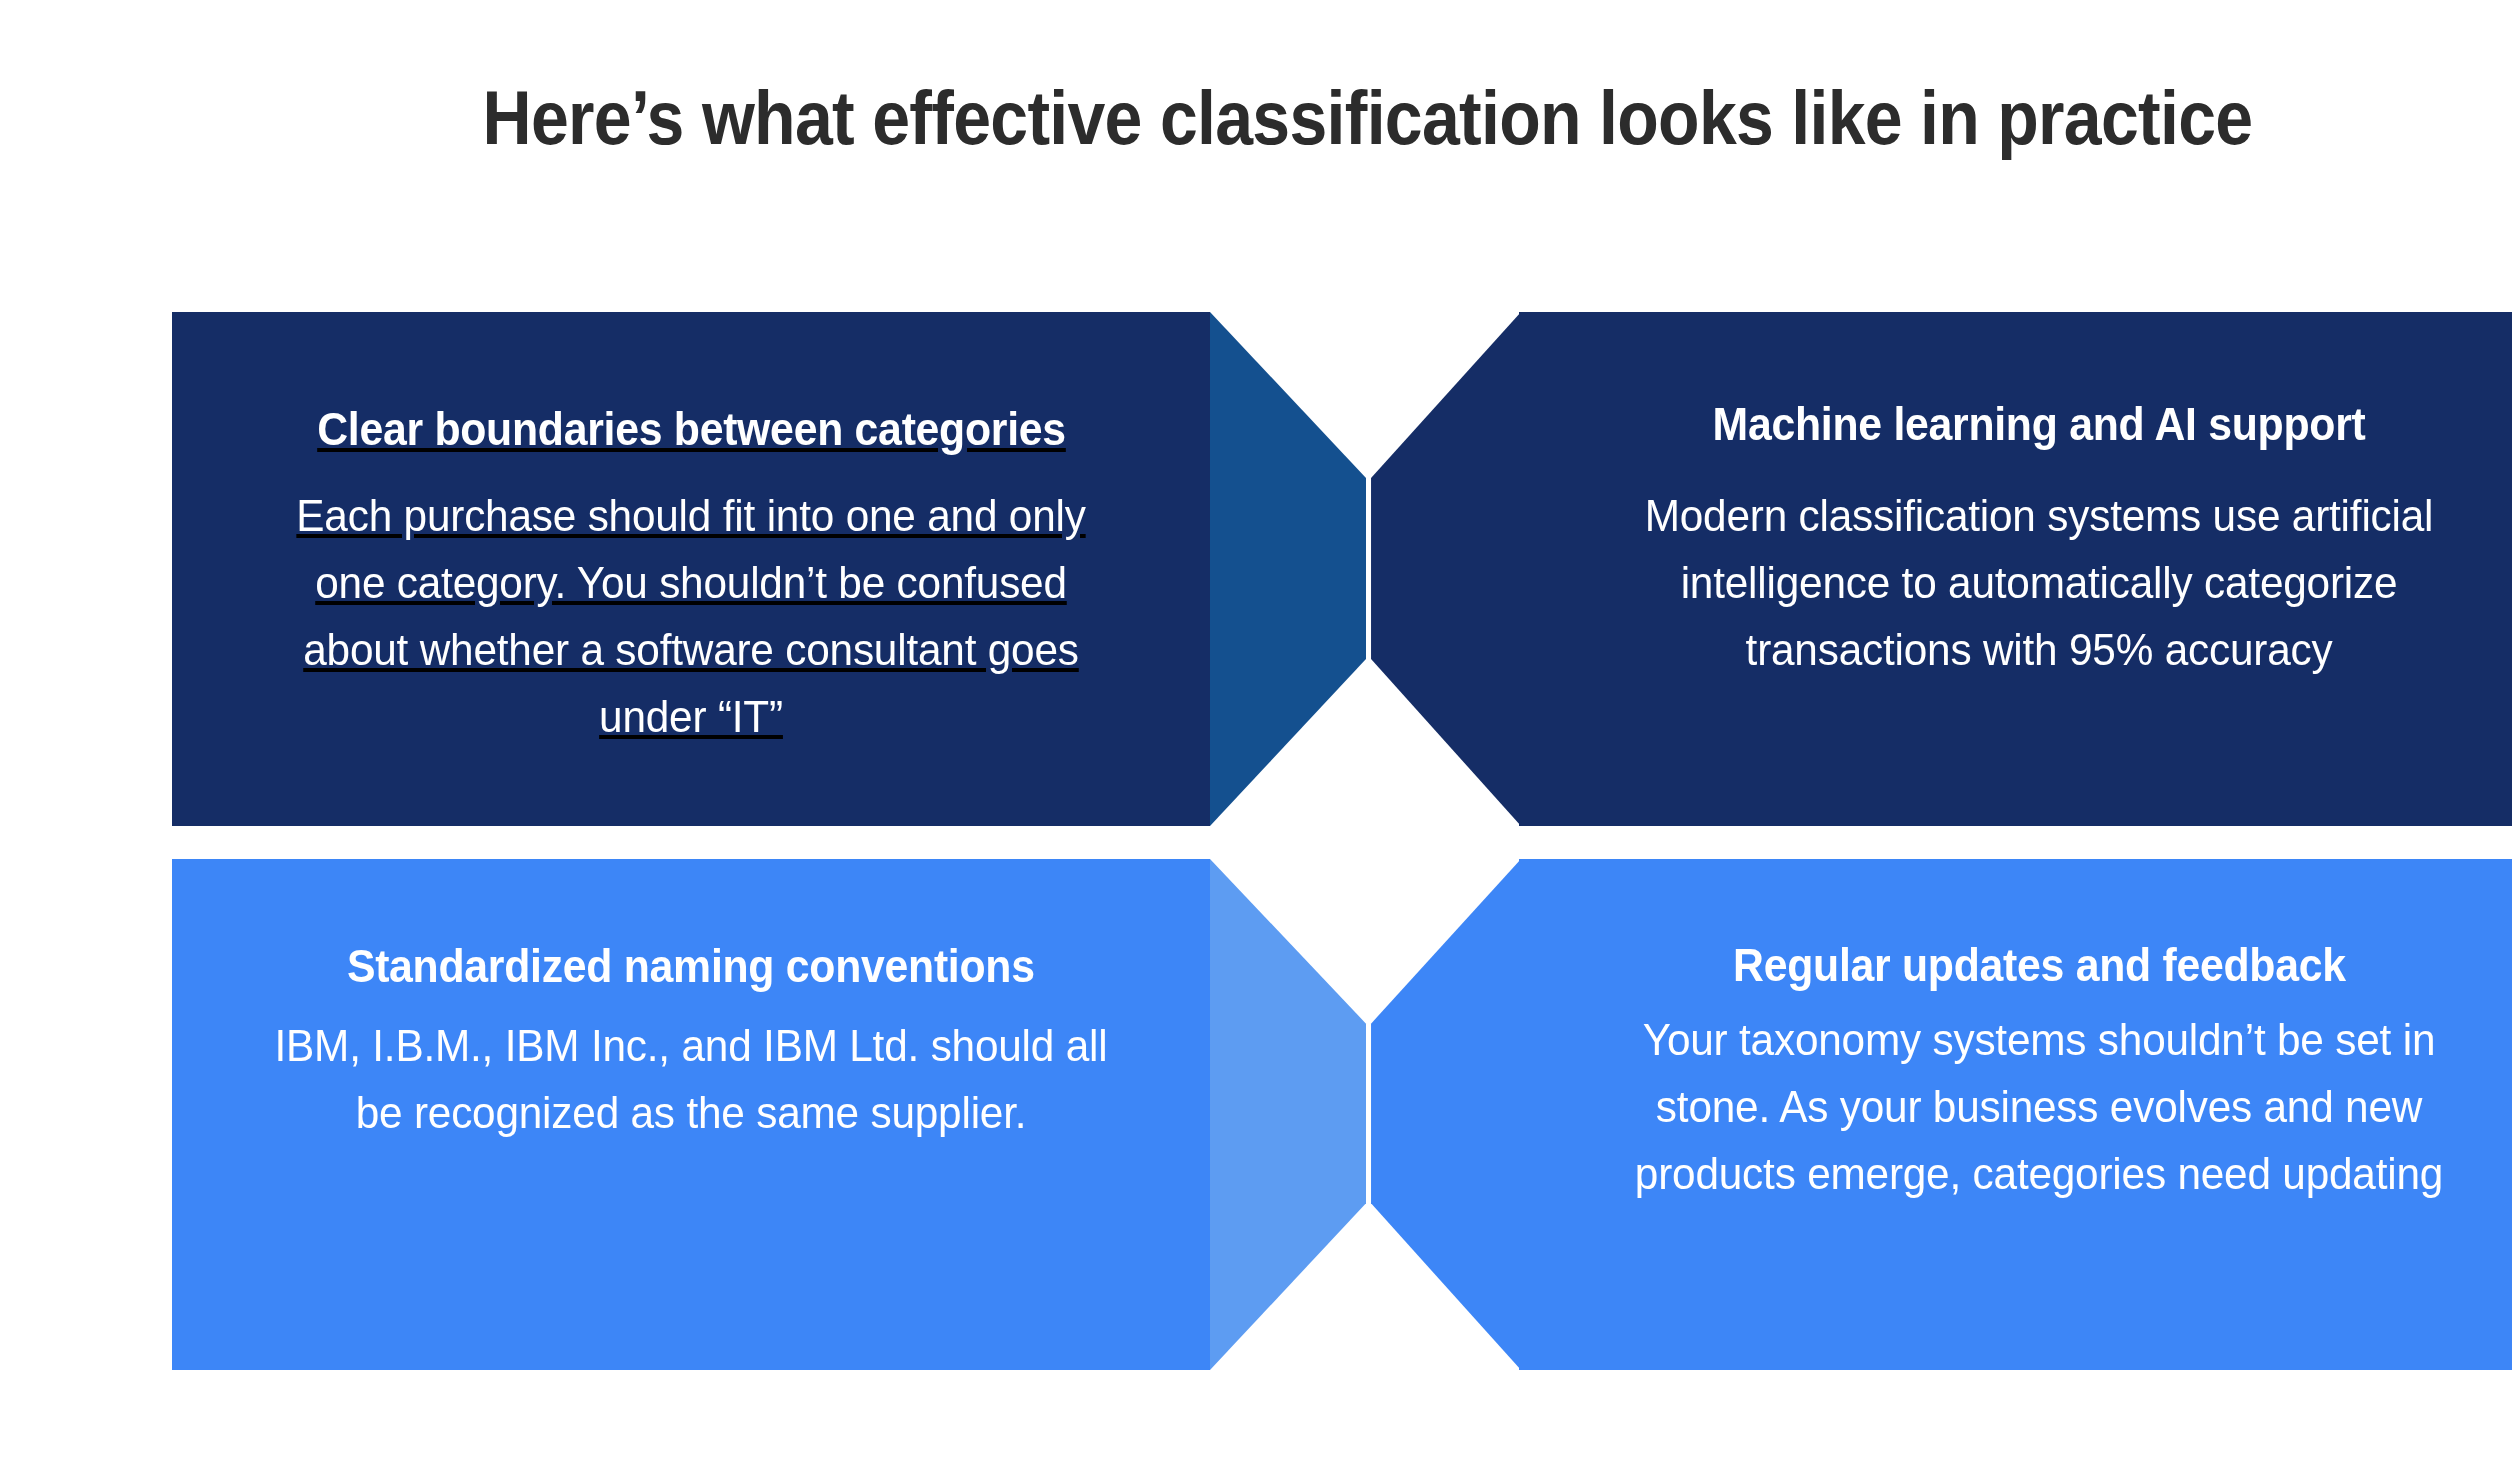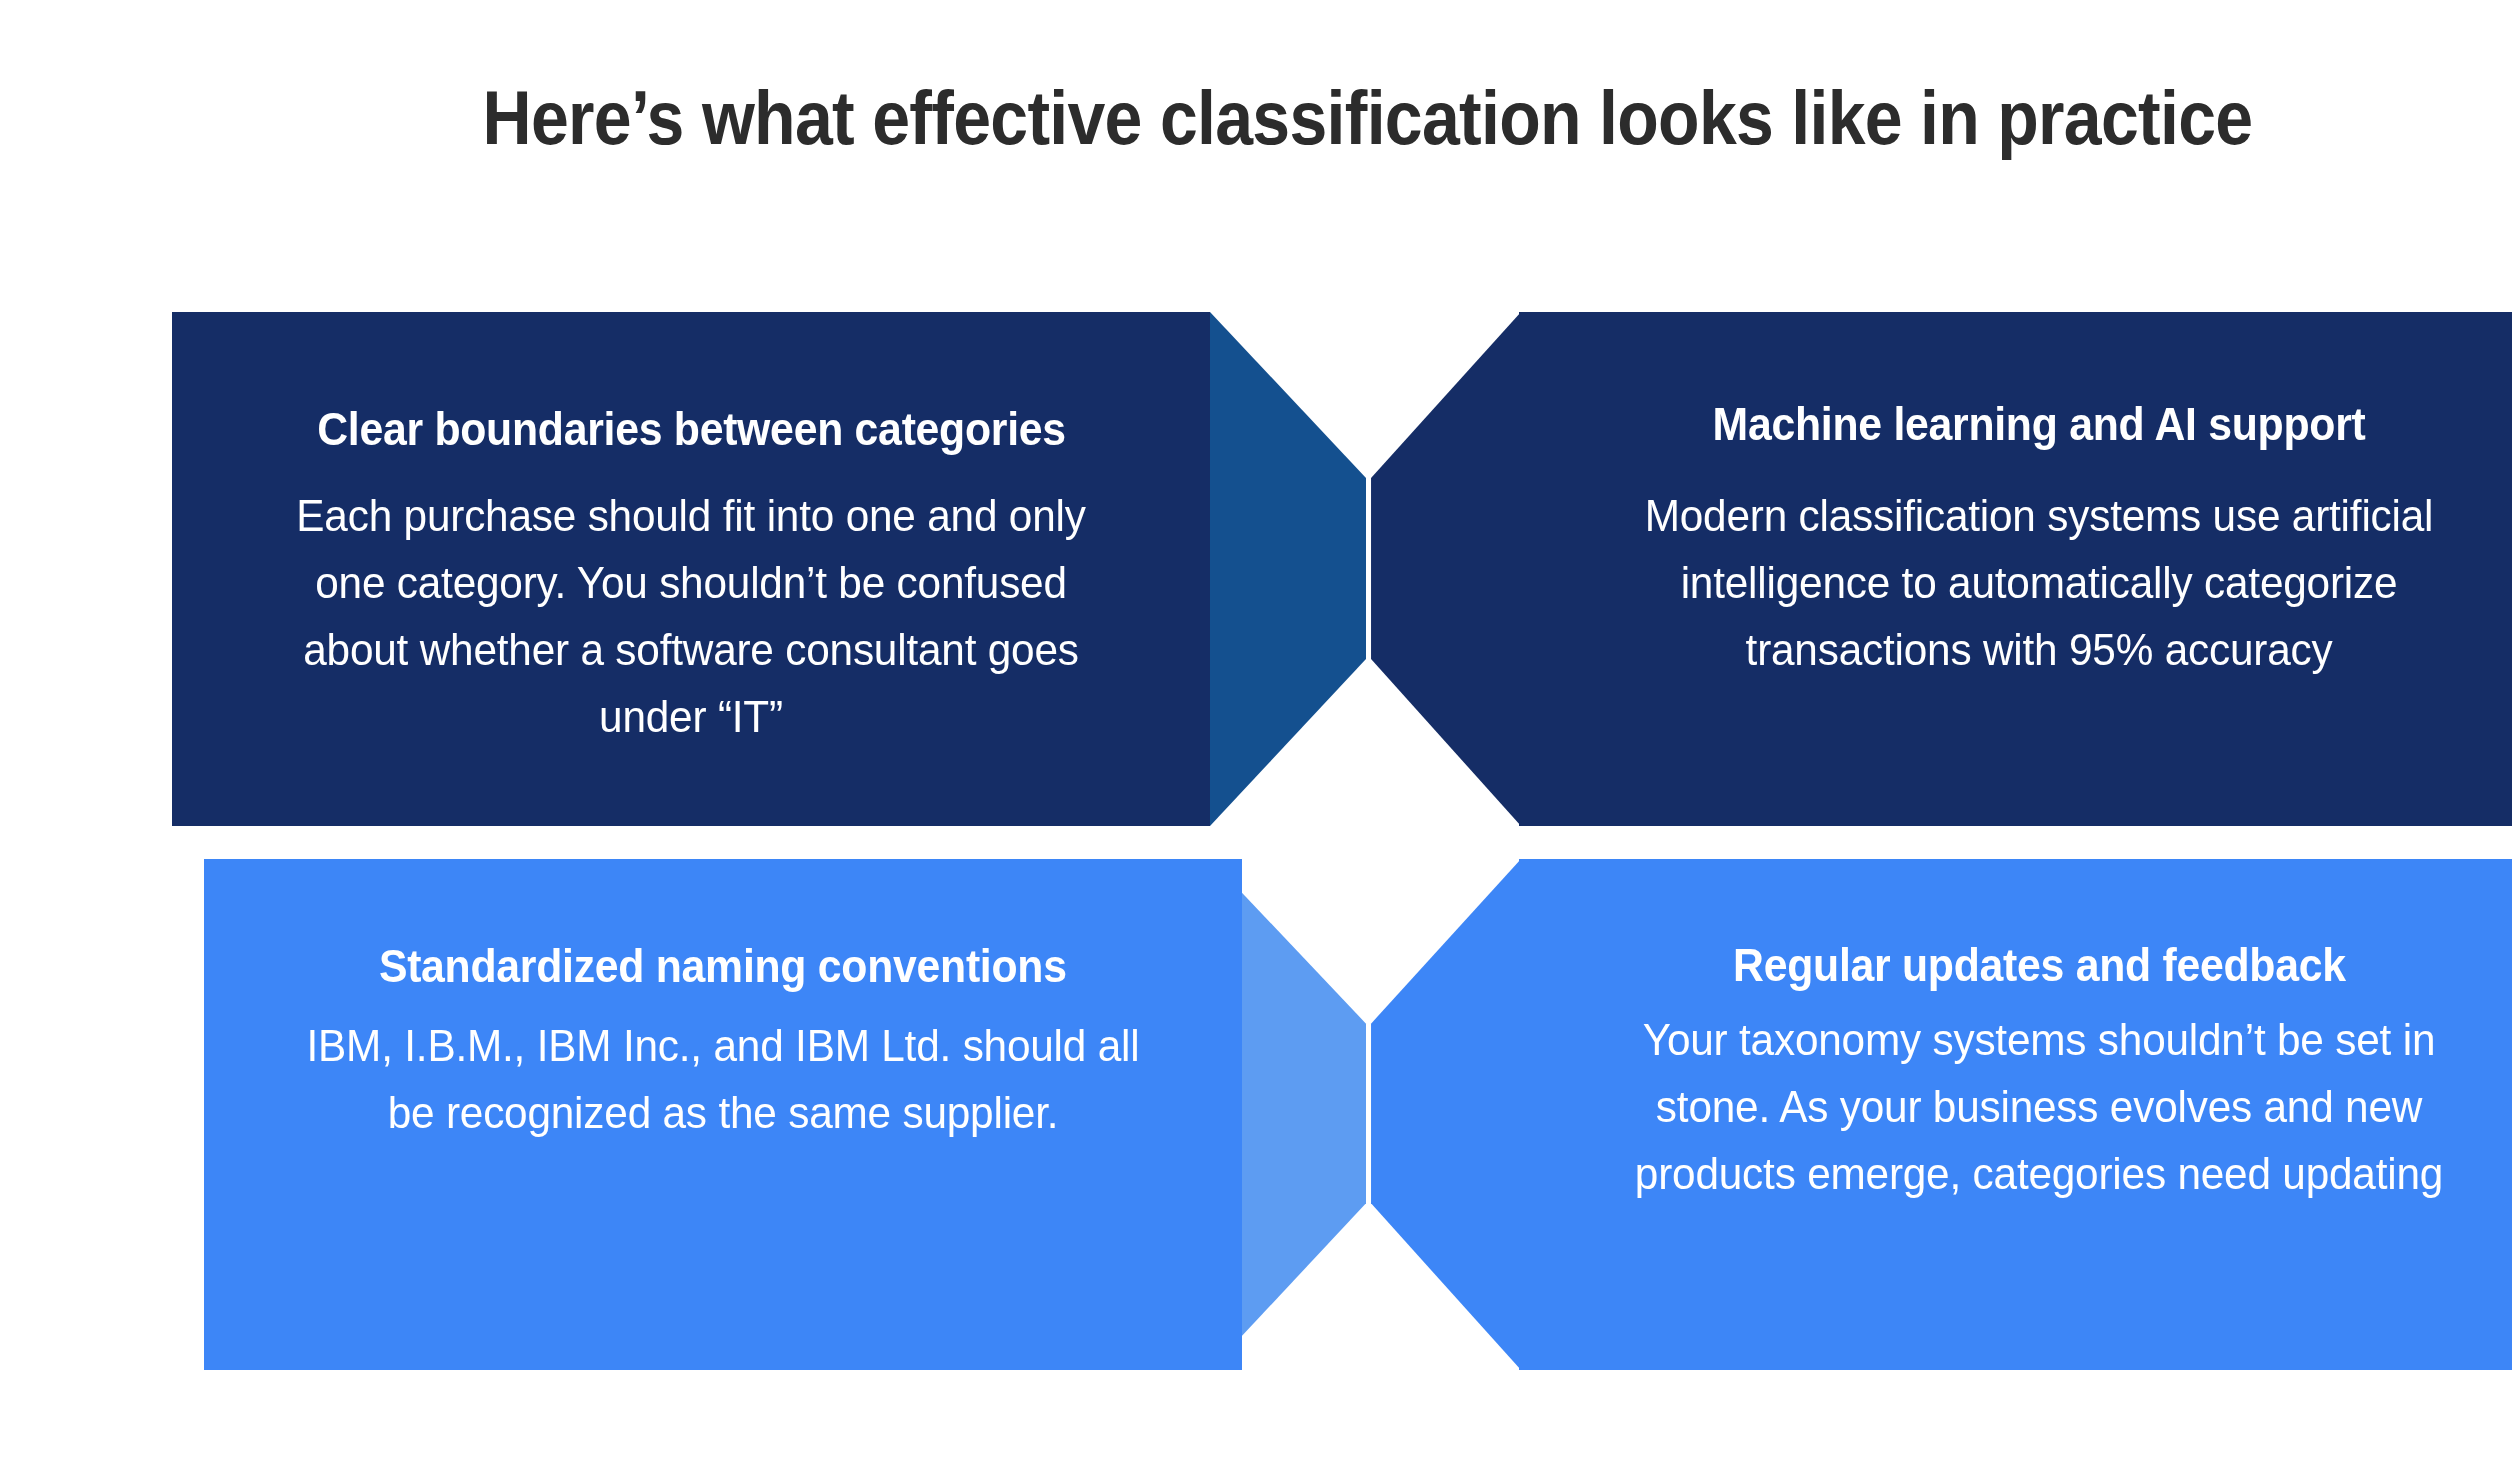--- a/index.html
+++ b/index.html
@@ -53,20 +53,21 @@
   }
 
   
   #quad-tl {
     left: 172px;
     top: 312px;
     width: 1038px;
     height: 514px;
     background: #152d66;
     padding: 0 60px;
+    text-decoration: underline;
   }
   
   #quad-tr {
     left: 1519px;
     top: 312px;
     width: 1040px;
     height: 514px;
     background: #152d66;
     padding: 0 75px;
   }
@@ -159,21 +160,21 @@
   <div class="quad" id="quad-tl" style="background: rgb(21, 45, 102);">
     <div class="quad-heading" style="color: rgb(255, 255, 255);">Clear boundaries between categories</div>
     <div class="quad-body" style="color: rgb(255, 255, 255);">Each purchase should fit into one and only one category. You shouldn’t be confused about whether a software consultant goes under “IT”</div>
   </div>
 
   <div class="quad" id="quad-tr" style="background: rgb(21, 45, 102);">
     <div class="quad-heading" style="color: rgb(255, 255, 255);">Machine learning and AI support</div>
     <div class="quad-body" style="color: rgb(255, 255, 255);">Modern classification systems use artificial intelligence to automatically categorize transactions with 95% accuracy</div>
   </div>
 
-  <div class="quad" id="quad-bl" style="background: rgb(61, 134, 247); margin-left: 32px;">
+  <div class="quad" id="quad-bl" style="background: rgb(61, 134, 247);">
     <div class="quad-heading" style="color: rgb(255, 255, 255);">Standardized naming conventions</div>
     <div class="quad-body" style="color: rgb(255, 255, 255);">IBM, I.B.M., IBM Inc., and IBM Ltd. should all be recognized as the same supplier.</div>
   </div>
 
   <div class="quad" id="quad-br" style="background: rgb(61, 134, 247);">
     <div class="quad-heading" style="color: rgb(255, 255, 255);">Regular updates and feedback</div>
     <div class="quad-body" style="color: rgb(255, 255, 255);">Your taxonomy systems shouldn’t be set in stone. As your business evolves and new products emerge, categories need updating</div>
   </div>
 
 </div>

